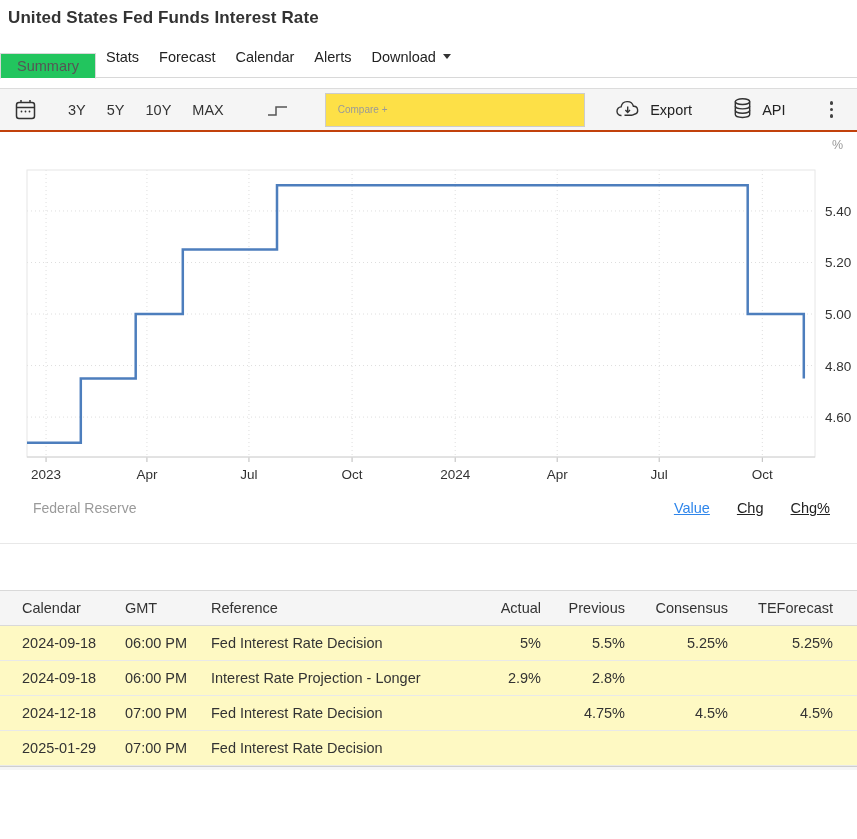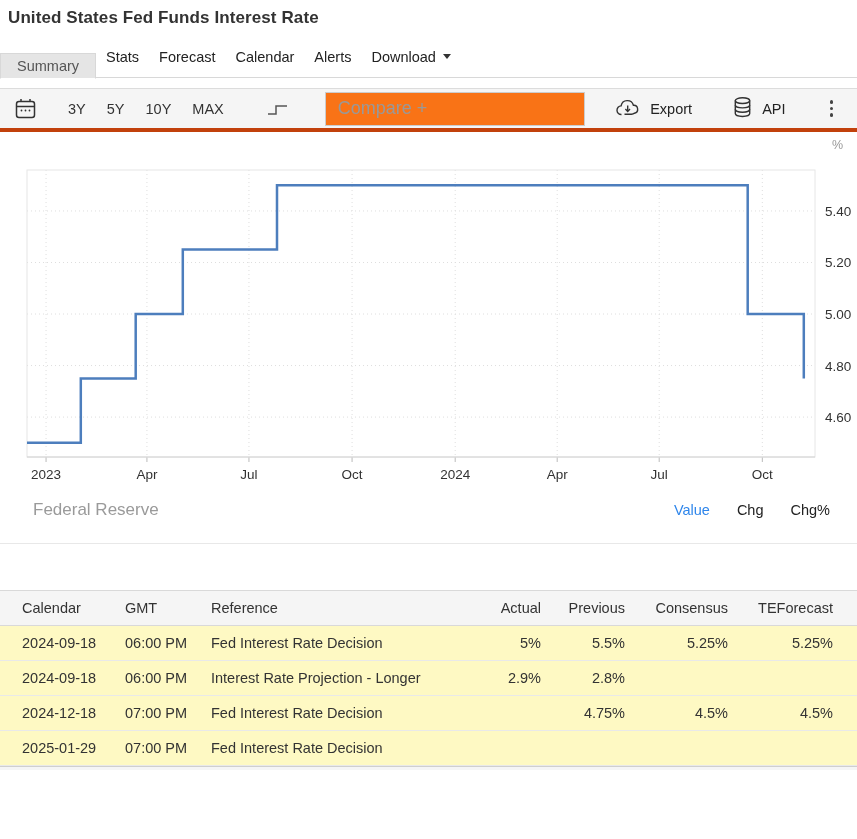--- a/index.html
+++ b/index.html
@@ -6,36 +6,36 @@
   html,body { width: 857px; height: 839px; background: #fff; overflow: hidden;
     font-family: "Liberation Sans", "DejaVu Sans", sans-serif; color: #333; }
 
   
   .title-bar { height: 36px; padding: 8px 8px 0 8px; }
   .title-bar h1 { font-size: 17px; font-weight: 700; color: #333; letter-spacing: .1px; }
 
   
   .tabs { height: 42px; display: flex; align-items: stretch; border-bottom: 1px solid #d8d8d8; }
   .tab { display: flex; align-items: center; padding: 0 10px; font-size: 14.5px; color: #222; cursor: pointer; }
-  .tab.active { background: #e5e5e5; border: 1px solid #d8d8d8; border-bottom: 1px solid #fff;
+  .tab.active { background: #22c55e; border: 1px solid #d8d8d8; border-bottom: 1px solid #fff;
     margin-bottom: -1px; color: #555; padding: 12px 16px; margin-top: 17px; }
   .caret { display: inline-block; width: 0; height: 0; margin-left: 7px;
     border-left: 4px solid transparent; border-right: 4px solid transparent; border-top: 5px solid #333; }
 
   .tabs-gap { height: 10px; }
 
   
-  .toolbar { height: 44px; background: #f5f5f5; border-top: 1px solid #dcdcdc; border-bottom: 4px solid #c2410c;
+  .toolbar { height: 44px; background: #f5f5f5; border-top: 1px solid #dcdcdc; border-bottom: 2px solid #c2410c;
     display: flex; align-items: center; padding: 0 12px 0 14px; font-size: 14.5px; color: #333; }
   .tb-icon { display: inline-flex; align-items: center; cursor: pointer; }
   .ranges { display: flex; margin-left: 28px; }
   .range-btn { margin-right: 15px; cursor: pointer; padding: 4px 3px; color: #333; }
   .steptype { margin-left: 24px; margin-right: 36px; }
-  .compare-input { width: 268px; height: 34px; border: 1px solid #ccc; background: #f97316;
-    padding: 0 12px; font-size: 18px; font-family: inherit; color: #333; outline: none; }
+  .compare-input { width: 268px; height: 34px; border: 1px solid #ccc; background: #fde047;
+    padding: 0 12px; font-size: 10px; font-family: inherit; color: #333; outline: none; }
   .compare-input::placeholder { color: #999; }
   .tb-btn { display: flex; align-items: center; gap: 9px; cursor: pointer; color: #222; }
   .export-btn { margin-left: 30px; }
   .api-btn { margin-left: 40px; }
   .kebab { margin-left: 40px; margin-right: 8px; display: flex; flex-direction: column; gap: 3px; cursor: pointer; padding: 2px 4px; }
   .kebab span { width: 3.5px; height: 3.5px; border-radius: 50%; background: #444; }
 
   
   .chart-card { height: 412px; background: #fff; border-bottom: 1px solid #e8e8e8; }
   .chart-svg { display: block; width: 857px; height: 356px; }
@@ -43,23 +43,23 @@
   .grid  { stroke: #dedede; stroke-dasharray: 1 3; fill: none; }
   .plotborder { fill: none; stroke: #e6e6e6; }
   .axisline { stroke: #d2d2d2; }
   .tickmark { stroke: #bbb; }
   .ylab { font-size: 13.5px; fill: #333; }
   .xlab { font-size: 13.5px; fill: #333; }
   .unit { font-size: 12.5px; fill: #999; }
 
   .chart-footer { display: flex; justify-content: space-between; align-items: center;
     padding: 12px 27px 0 33px; }
-  .source { font-size: 17px; color: #9a9a9a; }
+  .source { font-size: 14px; color: #9a9a9a; }
   .modes { display: flex; gap: 27px; font-size: 14.5px; }
-  .mode { color: #222; cursor: pointer; }
+  .mode { color: #222; cursor: pointer; text-decoration: underline; }
   .mode.active { color: #2f86eb; }
 
   .spacer { height: 46px; background: #fff; }
 
   
   table.calendar { width: 857px; border-collapse: collapse; font-size: 14.5px; table-layout: fixed; }
   .calendar th { background: #f5f5f5; border-top: 1px solid #d9d9d9; border-bottom: 1px solid #d9d9d9;
     font-weight: 400; text-align: left; height: 35px; color: #333; }
   .calendar td { border-bottom: 1px solid #e9e9e9; height: 35px; color: #333; background: #fef9c3; }
   .calendar th:first-child, .calendar td:first-child { padding-left: 22px; }

